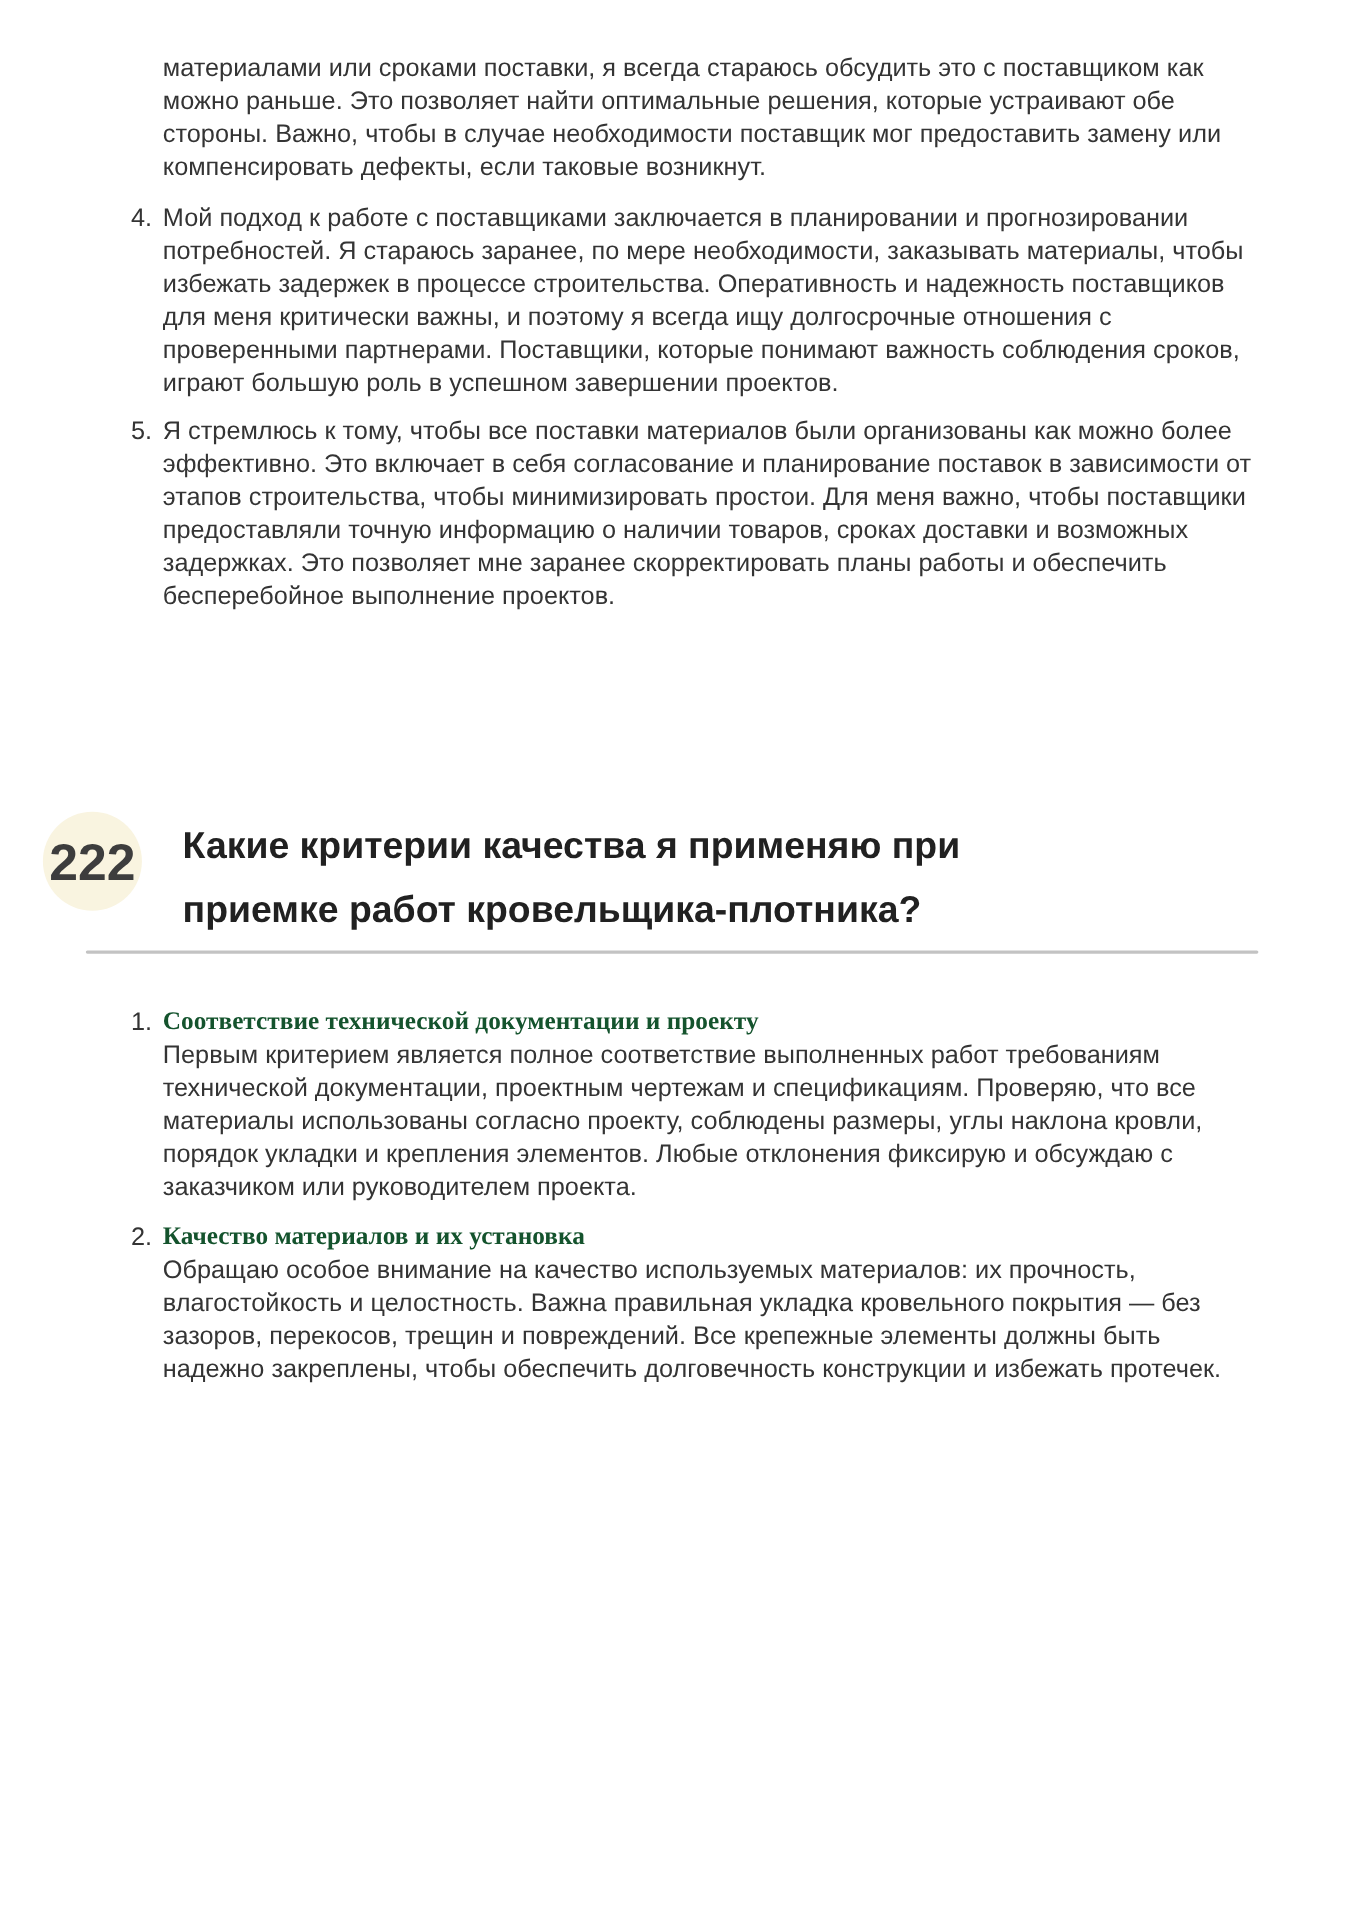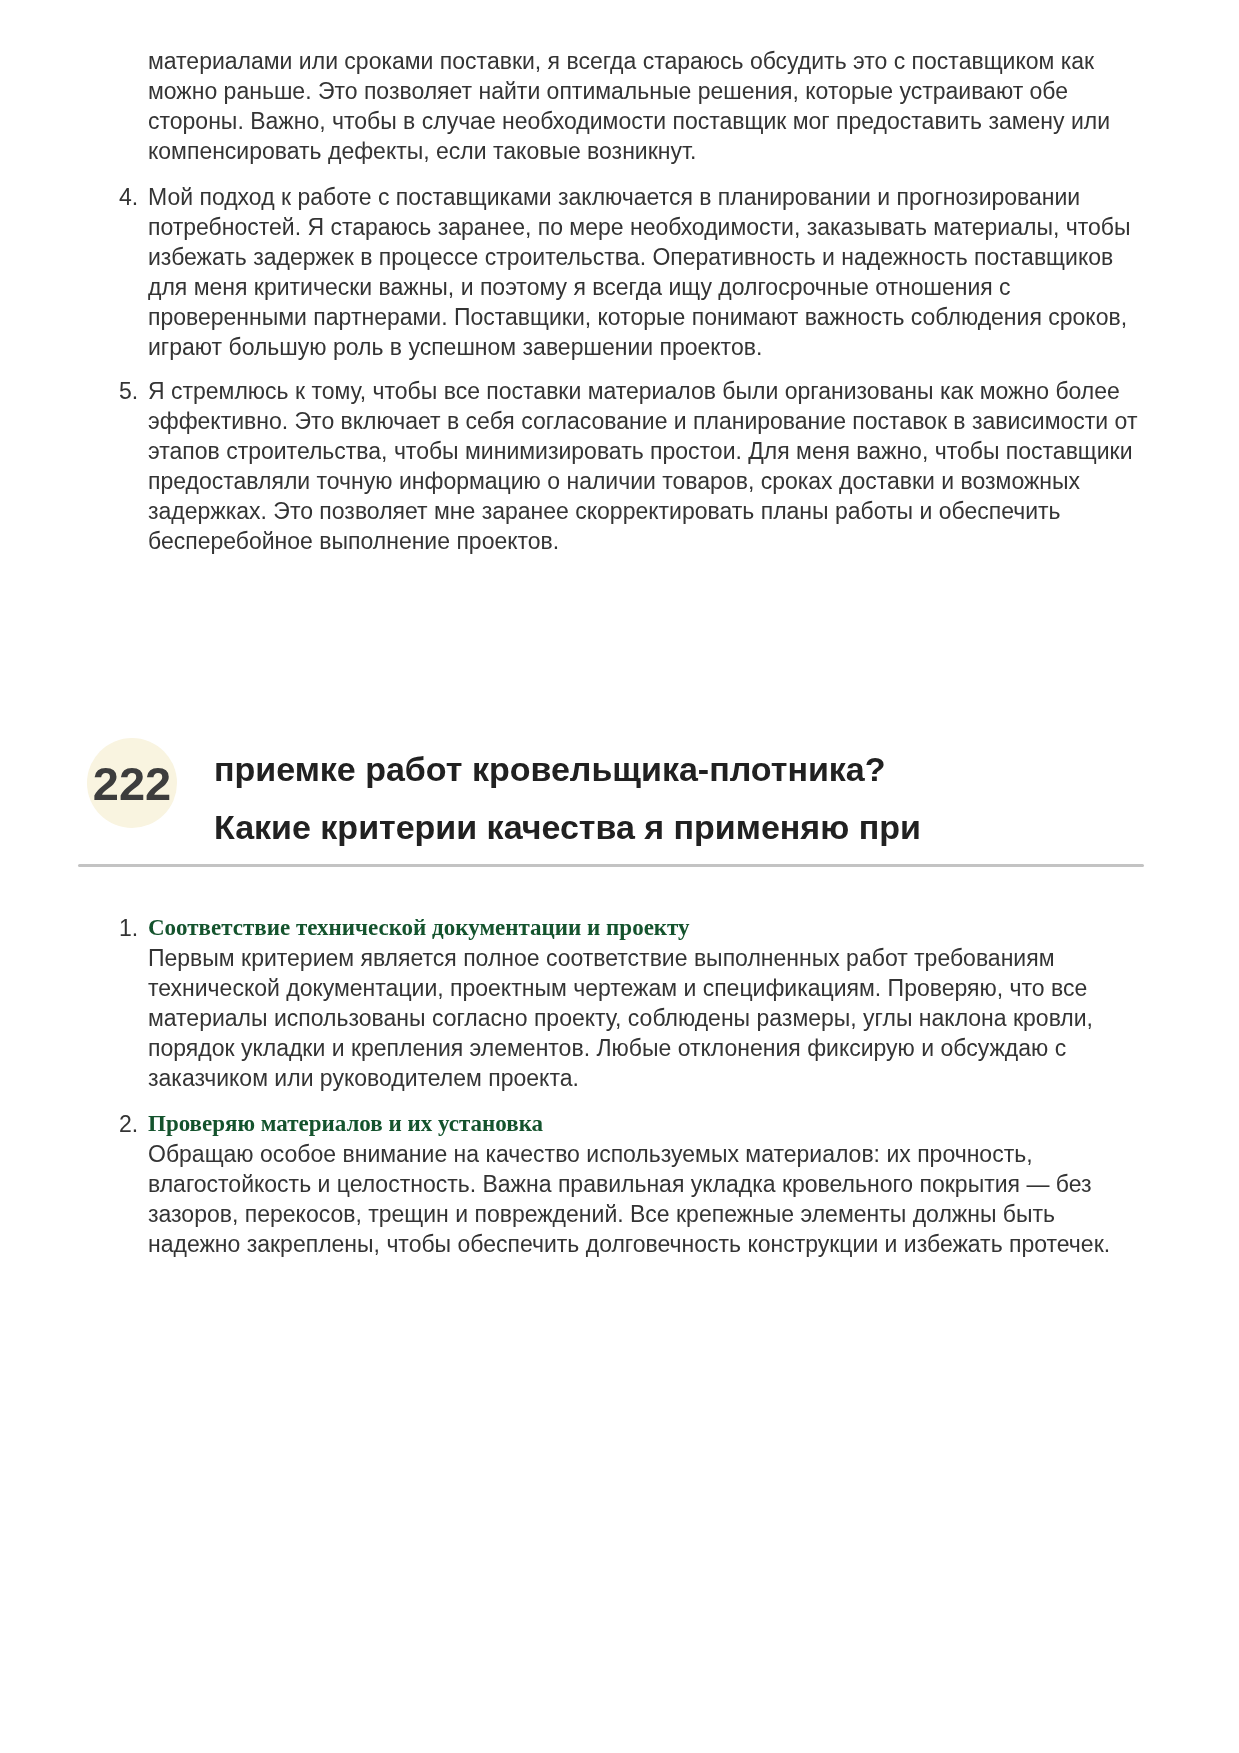--- a/index.html
+++ b/index.html
@@ -32,21 +32,21 @@
     margin-left: 119px;
     margin-top: 16px;
   }
   .list-item .num { text-align: left; }
   .item-title { font-weight: 700; color: #14532d; font-family: Liberation Serif, serif; }
 
   
   .question-header {
     display: flex;
     align-items: flex-start;
-    margin: 182px 0 0 87px;
+    margin: 182px 0 0 39px;
   }
   .badge {
     width: 90px;
     height: 90px;
     border-radius: 50%;
     display: flex;
     align-items: center;
     justify-content: center;
     font-size: 47px;
     font-weight: 700;
@@ -89,40 +89,40 @@
   <div class="list-item" style="margin-top:14px;">
     <span class="num">5.</span>
     <p class="item-text">Я стремлюсь к тому, чтобы все поставки материалов были организованы как можно более эффективно. Это включает в себя согласование и планирование поставок в зависимости от этапов строительства, чтобы минимизировать простои. Для меня важно, чтобы поставщики предоставляли точную информацию о наличии товаров, сроках доставки и возможных задержках. Это позволяет мне заранее скорректировать планы работы и обеспечить бесперебойное выполнение проектов.</p>
   </div>
 
   <div class="question-header">
     <div class="badge" title="222" style="background: rgb(249, 244, 224);">
       <span>222</span>
     </div>
     <h2 class="question-title">
+      <span class="line">Какие критерии качества я применяю при</span>
       <span class="line">приемке работ кровельщика-плотника?</span>
-      <span class="line">Какие критерии качества я применяю при</span>
     </h2>
   </div>
 
   <div class="divider"></div>
 
   <div class="criteria">
 
     <div class="list-item">
       <span class="num">1.</span>
       <div>
         <p class="item-title">Соответствие технической документации и проекту</p>
         <p class="item-text">Первым критерием является полное соответствие выполненных работ требованиям технической документации, проектным чертежам и спецификациям. Проверяю, что все материалы использованы согласно проекту, соблюдены размеры, углы наклона кровли, порядок укладки и крепления элементов. Любые отклонения фиксирую и обсуждаю с заказчиком или руководителем проекта.</p>
       </div>
     </div>
 
     <div class="list-item">
       <span class="num">2.</span>
       <div>
-        <p class="item-title">Проверяю материалов и их установка</p>
+        <p class="item-title">Качество материалов и их установка</p>
         <p class="item-text">Обращаю особое внимание на качество используемых материалов: их прочность, влагостойкость и целостность. Важна правильная укладка кровельного покрытия — без зазоров, перекосов, трещин и повреждений. Все крепежные элементы должны быть надежно закреплены, чтобы обеспечить долговечность конструкции и избежать протечек.</p>
       </div>
     </div>
 
   </div>
 
 </div>
 
 </body></html>

